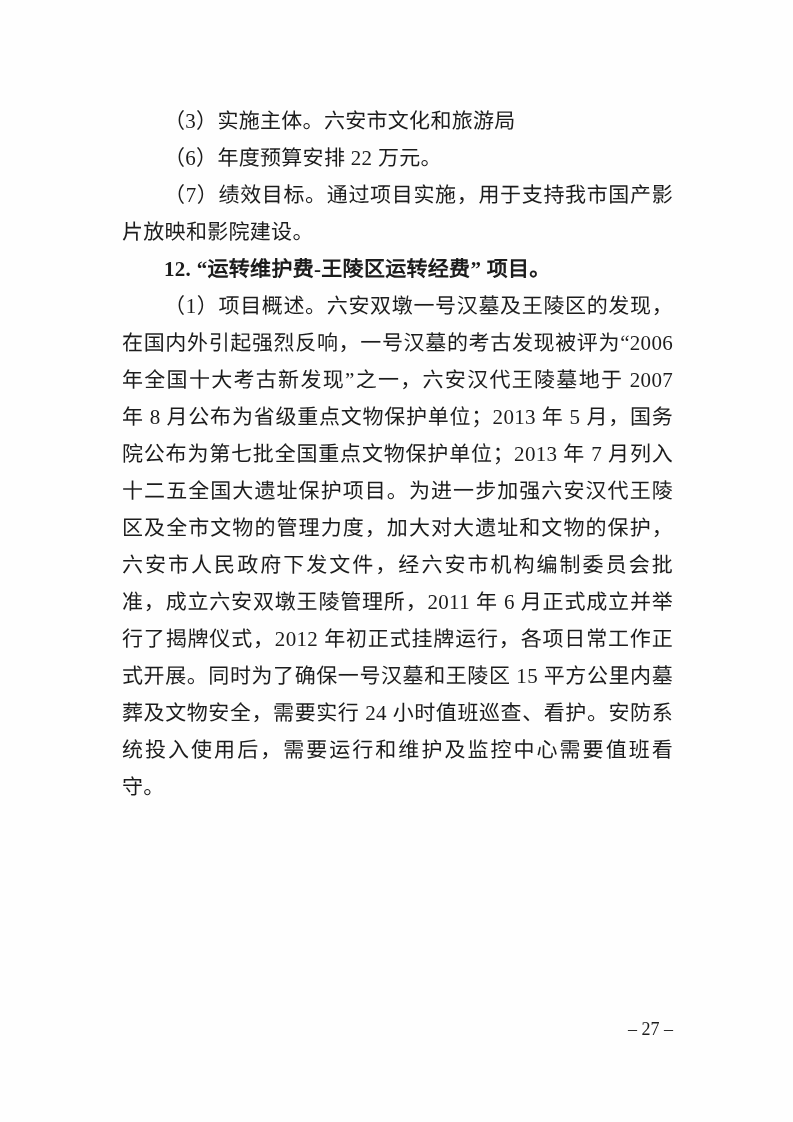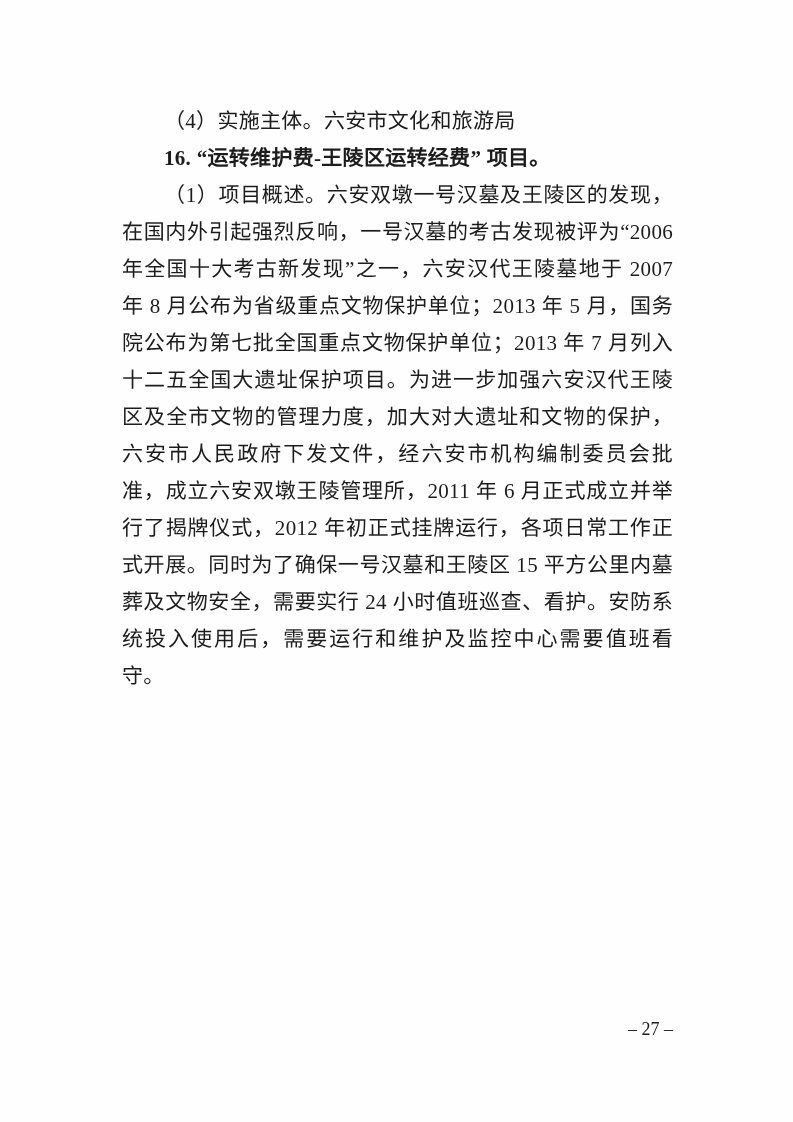--- a/index.html
+++ b/index.html
@@ -44,21 +44,23 @@
     font-size: 18px;
     line-height: 22px;
     color: #1c1c1c;
   }
 </style>
 </head>
 <body>
 
 <div class="page">
   <main class="content">
-    <p>（4）实施主体。六安市文化和旅游局</p>
-    <p class="heading">16. “运转维护费-王陵区运转经费” 项目。</p>
+    <p>（3）实施主体。六安市文化和旅游局</p>
+    <p>（6）年度预算安排 22 万元。</p>
+    <p>（7）绩效目标。通过项目实施，用于支持我市国产影片放映和影院建设。</p>
+    <p class="heading">12. “运转维护费-王陵区运转经费” 项目。</p>
     <p>（1）项目概述。六安双墩一号汉墓及王陵区的发现，在国内外引起强烈反响，一号汉墓的考古发现被评为“2006 年全国十大考古新发现”之一，六安汉代王陵墓地于 2007 年 8 月公布为省级重点文物保护单位；2013 年 5 月，国务院公布为第七批全国重点文物保护单位；2013 年 7 月列入十二五全国大遗址保护项目。为进一步加强六安汉代王陵区及全市文物的管理力度，加大对大遗址和文物的保护，六安市人民政府下发文件，经六安市机构编制委员会批准，成立六安双墩王陵管理所，2011 年 6 月正式成立并举行了揭牌仪式，2012 年初正式挂牌运行，各项日常工作正式开展。同时为了确保一号汉墓和王陵区 15 平方公里内墓葬及文物安全，需要实行 24 小时值班巡查、看护。安防系统投入使用后，需要运行和维护及监控中心需要值班看守。</p>
   </main>
 
   <div class="page-footer">
     <span>– 27 –</span>
   </div>
 </div>
 
 </body></html>

